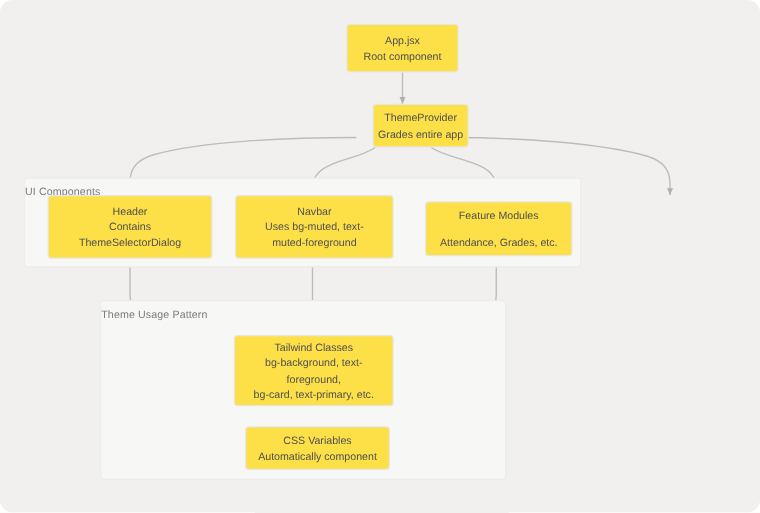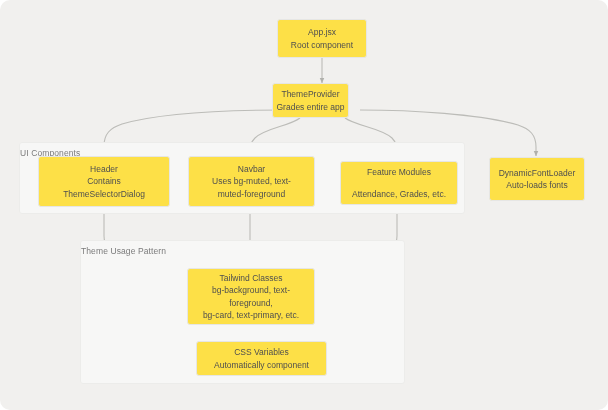--- a/index.html
+++ b/index.html
@@ -92,21 +92,21 @@
 
   <div class="group" style="left:80px; top:240px; width:325px; height:144px;">
     <div class="group-label">Theme Usage Pattern</div>
   </div>
 
   <div class="node" style="left:277px; top:19px; width:90px; height:39px;">
     <div class="line">App.jsx</div>
     <div class="line">Root component</div>
   </div>
 
-  <div class="node" style="left:272px; top:83px; width:77px; height:35px;">
+  <div class="node" style="left:298px; top:83px; width:77px; height:35px;">
     <div class="line">ThemeProvider</div>
     <div class="line">Grades entire app</div>
   </div>
 
   <div class="node" style="left:38px; top:156px; width:132px; height:51px;">
     <div class="line">Header</div>
     <div class="line">Contains</div>
     <div class="line">ThemeSelectorDialog</div>
   </div>
 
@@ -114,30 +114,26 @@
     <div class="line">Navbar</div>
     <div class="line">Uses bg-muted, text-</div>
     <div class="line">muted-foreground</div>
   </div>
 
   <div class="node" style="left:340px; top:161px; width:118px; height:44px;justify-content:space-between;">
     <div class="line">Feature Modules</div>
     <div class="line">Attendance, Grades, etc.</div>
   </div>
 
-  <div class="node" style="left:489px; top:157px; width:96px; height:44px;">
-    <div class="line">DynamicFontLoader</div>
-    <div class="line">Auto-loads fonts</div>
-  </div>
 
   <div class="node" style="left:187px; top:258px; width:128px; height:57px;margin-top:10px;">
     <div class="line">Tailwind Classes</div>
     <div class="line">bg-background, text-</div>
     <div class="line">foreground,</div>
     <div class="line">bg-card, text-primary, etc.</div>
   </div>
 
-  <div class="node" style="left:196px; top:341px; width:131px; height:35px;text-align:right;">
+  <div class="node" style="left:196px; top:341px; width:116px; height:35px;text-align:right;">
     <div class="line">CSS Variables</div>
     <div class="line">Automatically component</div>
   </div>
 
 </div>
 
 </body></html>

